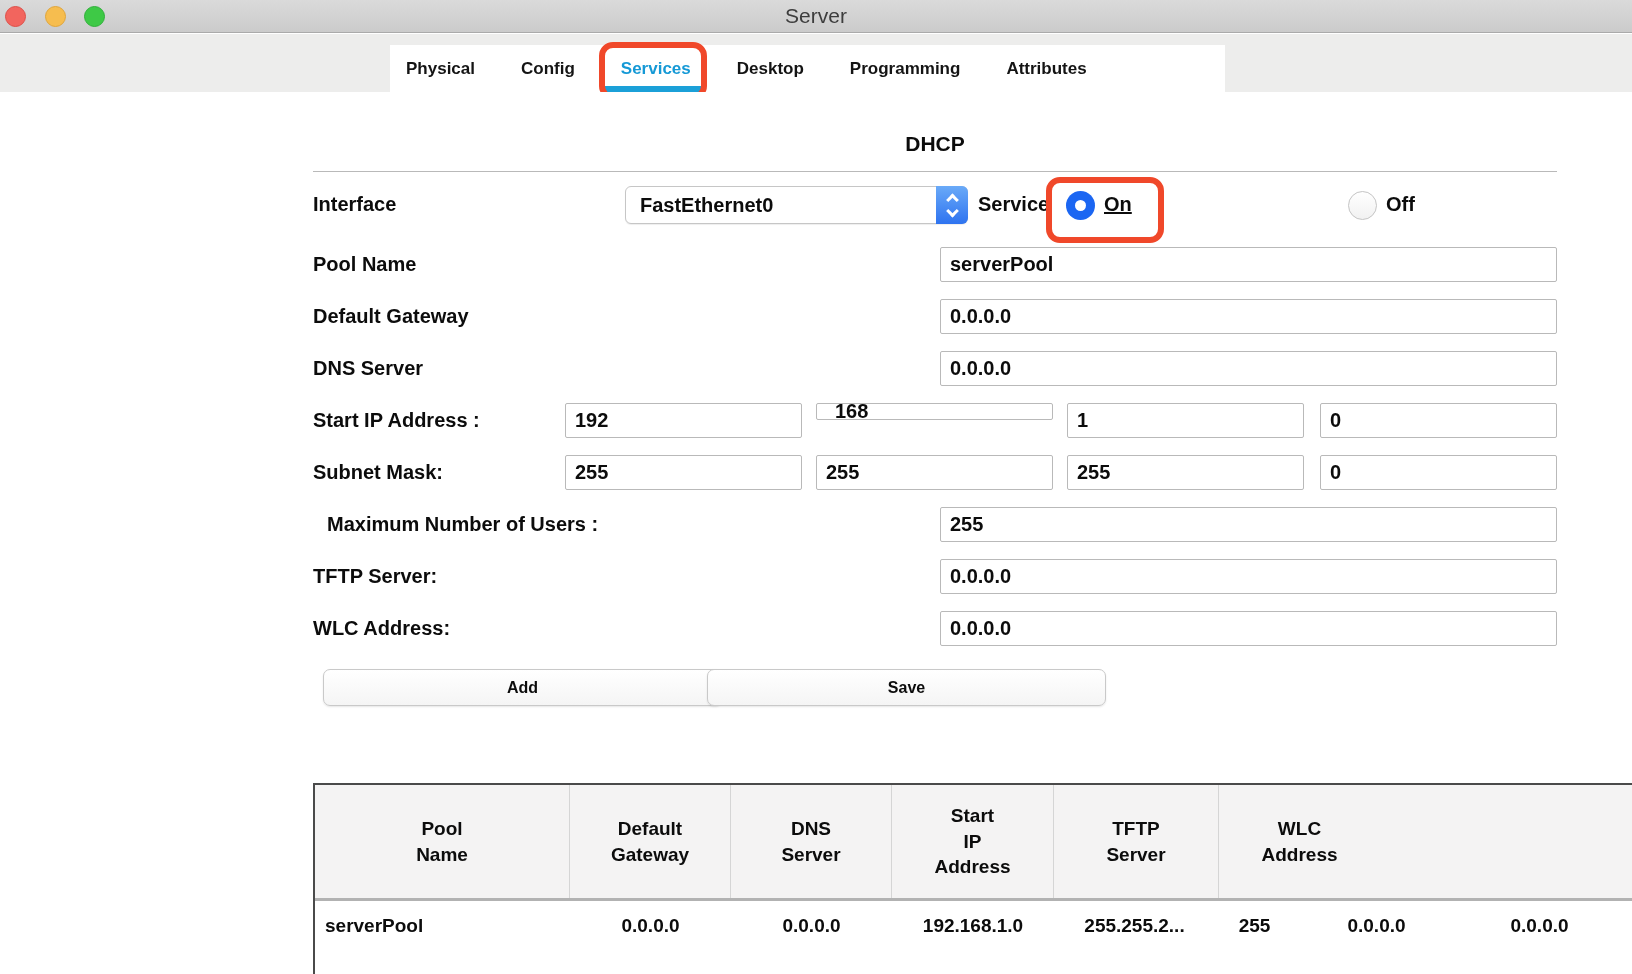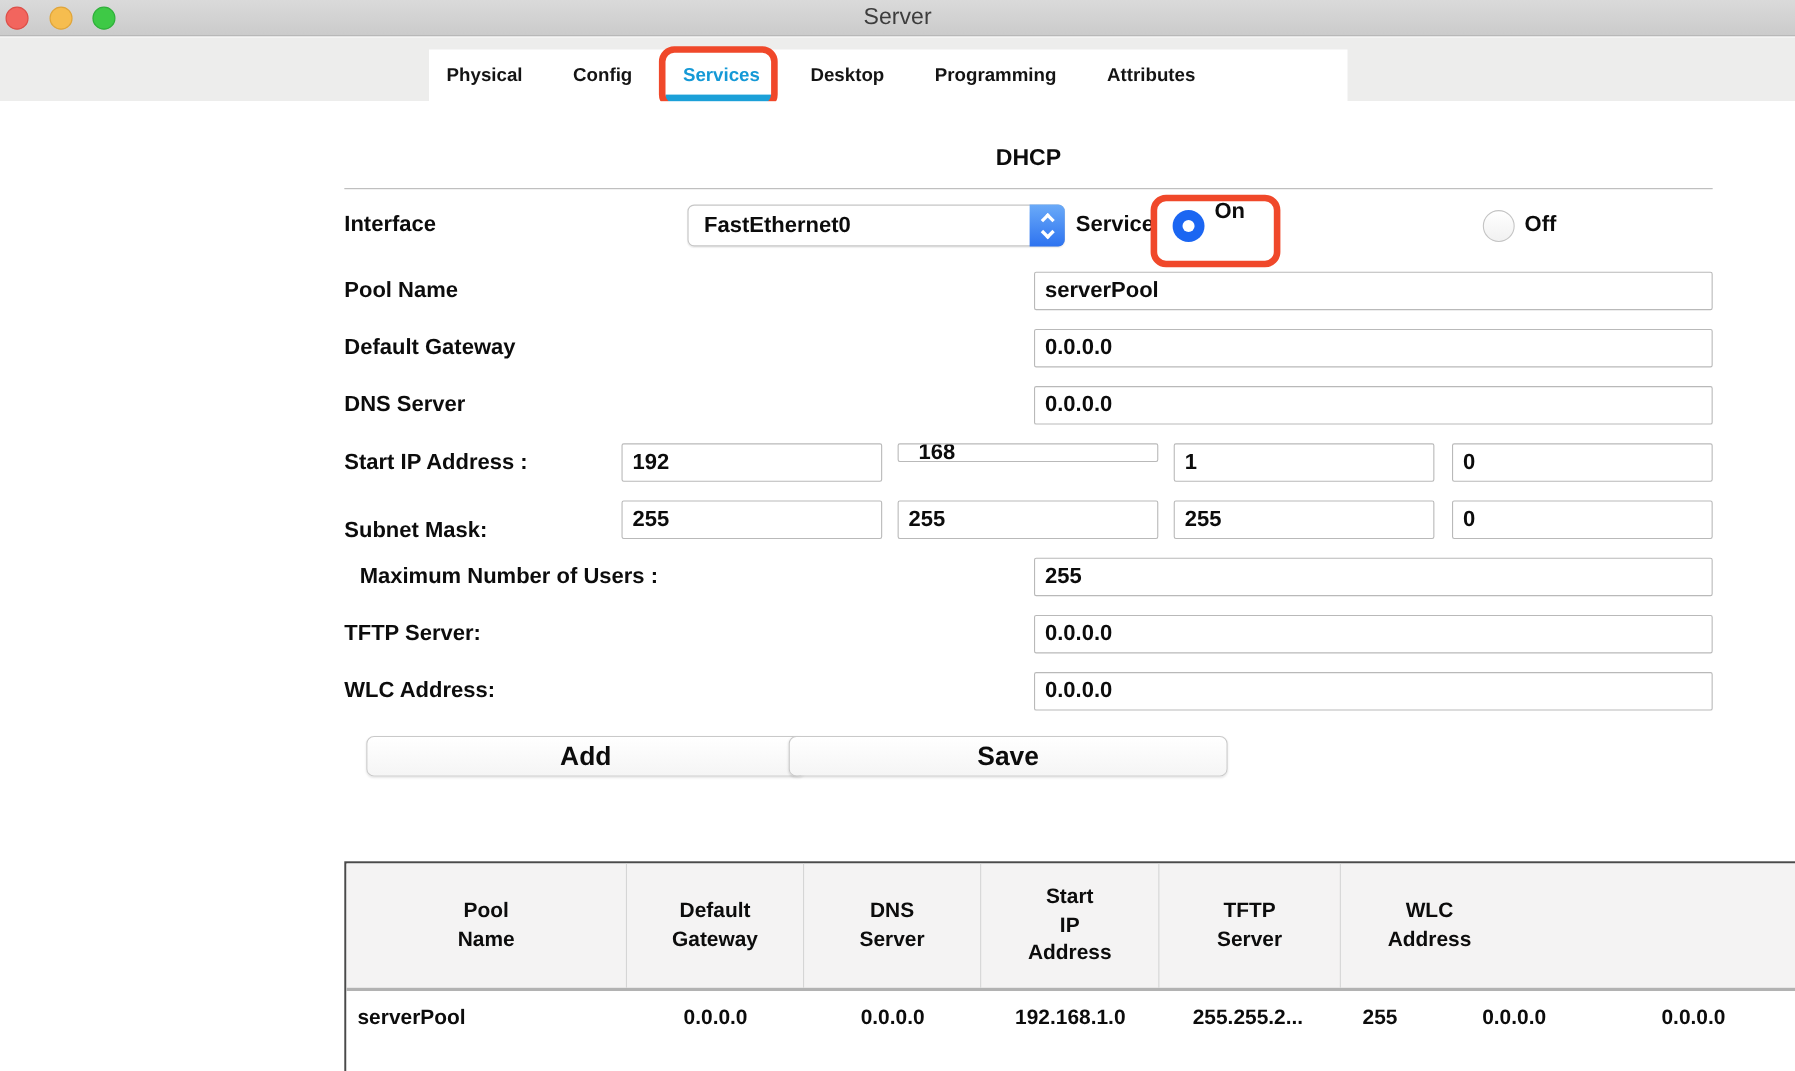--- a/index.html
+++ b/index.html
@@ -66,22 +66,22 @@
                      border-radius:50%; background:#fff; }
   .radio.off { background:linear-gradient(180deg,#ffffff,#f1f1f1); border:1.5px solid #c4c4c4; }
 
   .tfield { background:#fff; border:1px solid #b9b9b9; border-radius:2px;
             font-size:20px; font-weight:600; color:#0c0c0c; padding:0 0 0 9px;
             font-family:"Liberation Sans", sans-serif; outline:none; }
 
   .pushbtn { height:37px; width:399px; border-radius:7px; border:1px solid #c9c9c9;
              background:linear-gradient(180deg,#ffffff 0%,#f5f5f5 100%);
              box-shadow:0 1px 2px rgba(0,0,0,.10);
-             font-size:24px; font-weight:600; color:#0c0c0c;
-             display:flex; align-items:center; justify-content:center; cursor:default;margin-left:10px; }
+             font-size:16px; font-weight:600; color:#0c0c0c;
+             display:flex; align-items:center; justify-content:center; cursor:default; }
   .pushbtn.disabled { color:#9d9d9d; }
 
   
   .pool-table { left:313px; top:643px; width:1321px; height:225px;
                 border:2px solid #4a4a4a; background:#fff;margin-top:48px; }
   .pt-header { display:flex; height:116px; background:#f4f3f3; border-bottom:3px solid #b2b2b2; }
   .pt-hcell { display:flex; align-items:center; justify-content:center; text-align:center;
               font-size:19px; font-weight:600; color:#0c0c0c; white-space:pre-line;
               border-right:1px solid #d5d5d5; line-height:1.35; }
   .pt-hcell:last-child { border-right:none; }
@@ -155,41 +155,41 @@
   <div class="abs lbl" style="left:313px; top:101px;">Interface</div>
   <div class="abs combo">
     <span class="combo-value">FastEthernet0</span>
     <span class="stepper">
       <span class="chev up"></span>
         <span class="chev down"></span>
     </span>
   </div>
   <div class="abs lbl" style="left:978px; top:101px;">Service</div>
   <div class="abs radio on" style="left:1066px; top:99px;"></div>
-  <div class="abs lbl" style="left:1104px; top:89px;">On</div>
+  <div class="abs lbl" style="left:1104px; top:101px;text-decoration:underline;">On</div>
   <div class="abs radio off" style="left:1348px; top:99px;"></div>
   <div class="abs lbl" style="left:1386px; top:101px;">Off</div>
   <div class="anno" style="left:1046px; top:85px; width:118px; height:66px;"></div>
 
   <div class="abs lbl" style="left:313px; top:161px;">Pool Name</div>
   <input class="abs tfield" style="left: 940px; top: 155px; width: 617px; height: 35px;" value="serverPool">
 
   <div class="abs lbl" style="left:313px; top:213px;">Default Gateway</div>
   <input class="abs tfield" style="left: 940px; top: 207px; width: 617px; height: 35px;" value="0.0.0.0">
 
   <div class="abs lbl" style="left:313px; top:265px;">DNS Server</div>
   <input class="abs tfield" style="left: 940px; top: 259px; width: 617px; height: 35px;" value="0.0.0.0">
 
   <div class="abs lbl" style="left:313px; top:317px;">Start IP Address :</div>
   <input class="abs tfield" style="left: 565px; top: 311px; width: 237px; height: 35px;" value="192">
   <input class="abs tfield" style="left: 816px; top: 311px; width: 237px; height: 17px; padding-left: 18px;" value="168">
   <input class="abs tfield" style="left: 1067px; top: 311px; width: 237px; height: 35px;" value="1">
   <input class="abs tfield" style="left: 1320px; top: 311px; width: 237px; height: 35px;" value="0">
 
-  <div class="abs lbl" style="left:313px; top:379px;">Subnet Mask:</div>
+  <div class="abs lbl" style="left:313px; top:369px;">Subnet Mask:</div>
   <input class="abs tfield" style="left: 565px; top: 363px; width: 237px; height: 35px;" value="255">
   <input class="abs tfield" style="left: 816px; top: 363px; width: 237px; height: 35px;" value="255">
   <input class="abs tfield" style="left: 1067px; top: 363px; width: 237px; height: 35px;" value="255">
   <input class="abs tfield" style="left: 1320px; top: 363px; width: 237px; height: 35px;" value="0">
 
   <div class="abs lbl" style="left:327px; top:421px;">Maximum Number of Users :</div>
   <input class="abs tfield" style="left: 940px; top: 415px; width: 617px; height: 35px;" value="255">
 
   <div class="abs lbl" style="left:313px; top:473px;">TFTP Server:</div>
   <input class="abs tfield" style="left: 940px; top: 467px; width: 617px; height: 35px;" value="0.0.0.0">

